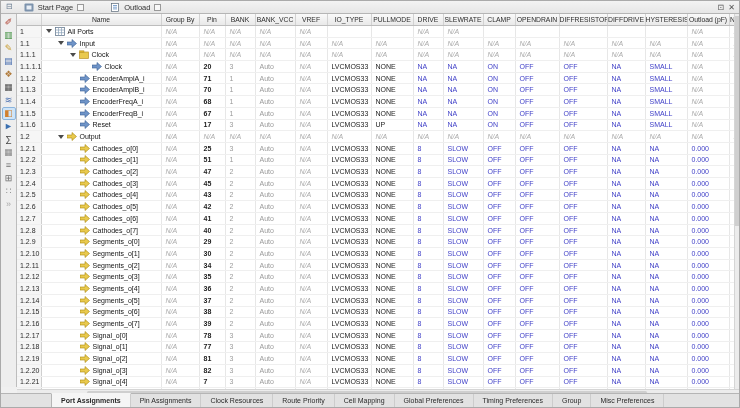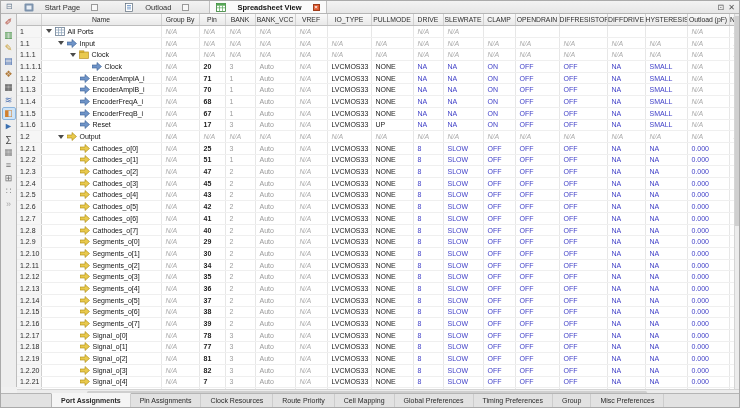--- a/index.html
+++ b/index.html
@@ -1,21 +1,21 @@
 <!DOCTYPE html>
 <html style="--blue: #4141c8; --na: #ababab; --dim: #9a9a9a; --black: #1b1b1b; --accent: #e0592e;"><head>
 <meta charset="utf-8">
 <style>
   html,body{margin:0;padding:0;background:#d8d8d8;font-family:"Liberation Sans",sans-serif;}
   .app{position:relative;width:740px;height:408px;background:#f0f0f0;overflow:hidden;border:1px solid #aaa;box-sizing:border-box;}
   
   .tabbar{position:absolute;left:0;top:0;right:0;height:13px;background:linear-gradient(#f3f3f3,#e6e6e6);border-bottom:1px solid #b5b5b5;display:flex;align-items:center;gap:2px;padding-left:2px;box-sizing:border-box;}
   .tabmenu{font-size:8px;color:#6a7d92;line-height:10px;padding:0 3px;cursor:default;}
   .tabs{display:flex;align-items:center;gap:14px;height:100%;}
-  .dtab{display:flex;align-items:center;gap:11px;height:100%;padding:0 6px;font-size:7.5px;color:#333;}
+  .dtab{display:flex;align-items:center;gap:4px;height:100%;padding:0 6px;font-size:7.5px;color:#333;}
   .dtab.active{background:#fafafa;border-left:1px solid #c0c0c0;border-right:1px solid #c0c0c0;font-weight:bold;color:#111;}
   .closebox{width:7px;height:7px;border:1px solid #9a9a9a;background:#f8f8f8;box-sizing:border-box;display:inline-block;}
   .closebox.hot{background:var(--accent);border-color:#a03c1a;color:#fff;font-size:6px;line-height:5px;text-align:center;}
   .wincontrols{margin-left:auto;display:flex;gap:4px;padding-right:4px;}
   .wc{font-size:8px;color:#555;line-height:9px;}
   
   .vtoolbar{position:absolute;left:0;top:13px;bottom:20px;width:16px;background:#eeeeee;border-right:1px solid #bdbdbd;display:flex;flex-direction:column;align-items:center;padding-top:3px;gap:2px;box-sizing:border-box;}
   .ticon{width:12px;height:11px;font-size:9px;line-height:11px;text-align:center;border-radius:1px;}
   .ticon.sel{background:#cfe4f7;outline:1px solid #8ab4dd;}
   
@@ -64,31 +64,20 @@
         <div class="dtab">
           <span>
             <svg width="10" height="9" viewBox="0 0 10 9">
               <rect x="1.5" y="0.5" width="7" height="8" fill="#ffffff" stroke="#5a6a7a" stroke-width="0.7"></rect>
               <path d="M3 2.5 H7 M3 4.2 H7 M3 5.9 H7" stroke="#4a7ebb" stroke-width="0.7"></path>
             </svg>
           </span>
           <span>Outload</span>
           <span class="closebox"></span>
         </div>
-        <div class="dtab active">
-          <span>
-            <svg width="10" height="9" viewBox="0 0 10 9">
-              <rect x="0.5" y="0.5" width="9" height="8" fill="#ffffff" stroke="#2f7d2f" stroke-width="0.8"></rect>
-              <rect x="0.5" y="0.5" width="9" height="2.2" fill="#57a957"></rect>
-              <path d="M0.5 4.8 H9.5 M3.5 2.7 V8.5 M6.5 2.7 V8.5" stroke="#57a957" stroke-width="0.7"></path>
-            </svg>
-          </span>
-          <span>Spreadsheet View</span>
-          <span class="closebox hot">×</span>
-        </div>
       </div>
     <div class="wincontrols">
         <span class="wc">⊡</span>
         <span class="wc">✕</span>
       </div>
   </div>
   <div class="vtoolbar">
       <span class="ticon" style="color: rgb(176, 64, 48);">✐</span>
       <span class="ticon" style="color: rgb(63, 143, 63);">▥</span>
       <span class="ticon" style="color: rgb(199, 154, 42);">✎</span>

